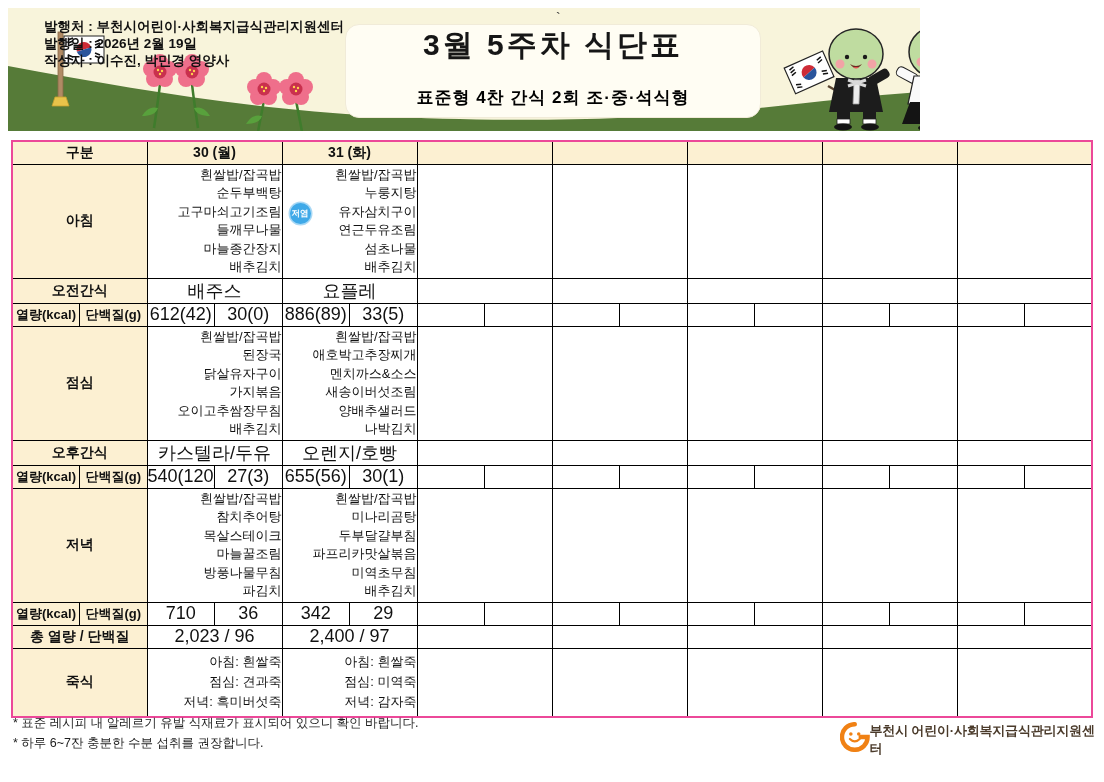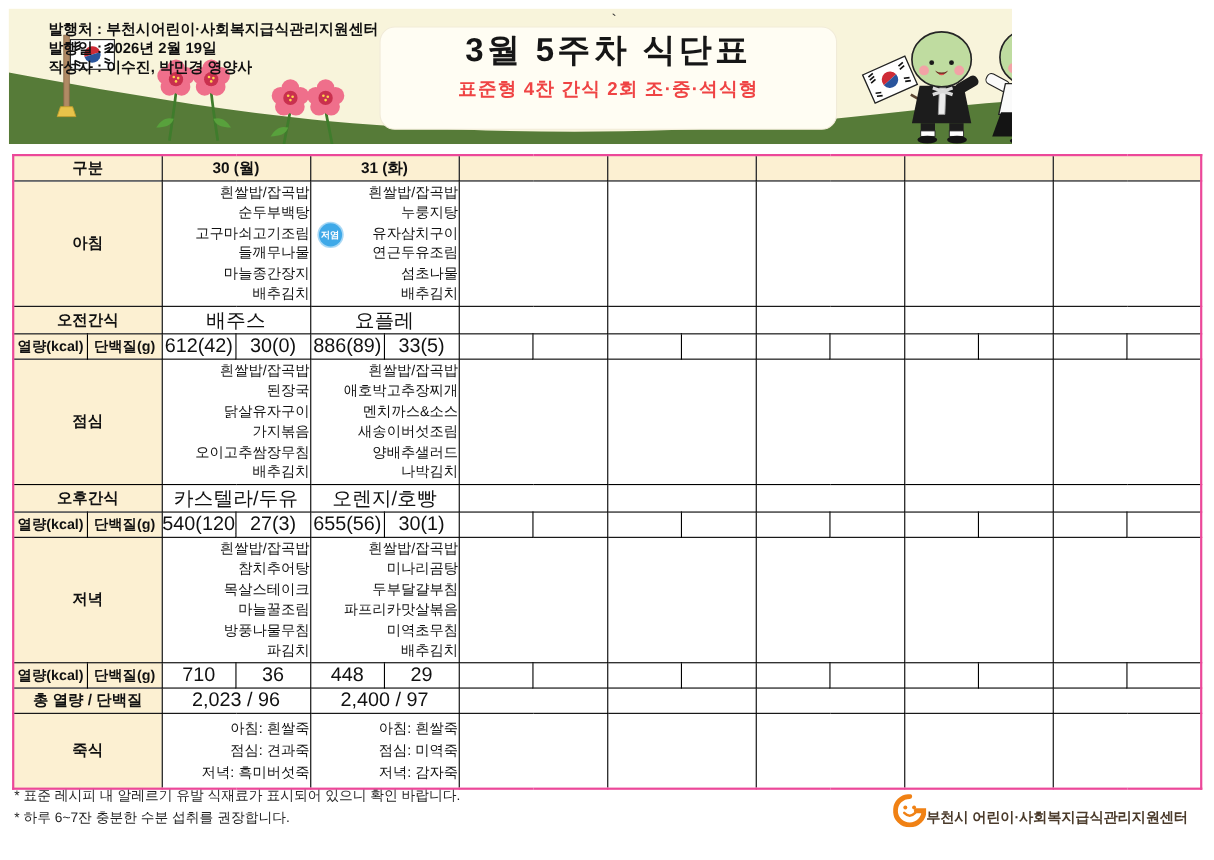--- a/index.html
+++ b/index.html
@@ -10,21 +10,21 @@
   
   .banner{position:absolute;left:8px;top:8px;width:912px;height:123px;background:#F8F4DB;overflow:hidden;}
   .hill{position:absolute;left:0;bottom:0;width:1088px;height:123px;}
   .issuer{position:absolute;left:36px;top:10px;font-size:13.5px;font-weight:700;line-height:17px;color:#101010;z-index:5;}
   .flagpole{position:absolute;left:40px;top:18px;z-index:4;}
   .title-box{
     position:absolute;left:337px;top:16px;width:414px;height:92px;background:#FFFDF3;
     border:1px solid #F1EBD8;border-radius:14px;z-index:6;text-align:center;
   }
   .title-box .t1{font-size:30px;font-weight:800;letter-spacing:3px;color:#161616;}
-  .title-box .t2{margin-top:3px;font-size:17px;font-weight:700;letter-spacing:1px;color:#ef4444;}
+  .title-box .t2{margin-top:20px;font-size:17px;font-weight:700;letter-spacing:1px;color:#000000;}
   .stray{position:absolute;left:548px;top:2px;font-size:14px;color:#333;z-index:7;}
   .flowers1{position:absolute;left:128px;top:42px;z-index:4;}
   .flowers2{position:absolute;left:232px;top:62px;z-index:4;}
   .turtles{position:absolute;left:772px;top:8px;z-index:5;}
   .tree{position:absolute;left:995px;top:12px;z-index:4;}
   
   .menu-table{
     position:absolute;left:11px;top:140px;width:1082px;
     border-collapse:collapse;table-layout:fixed;border:2px solid #ec4899;
   }
@@ -37,21 +37,21 @@
   td.porridge-cell{text-align:left;}
   td.porridge-cell .lines{padding-left:4px;line-height:20px;}
   td.badge-host{position:relative;}
   .badge{
     position:absolute;left:7px;top:38px;width:21px;height:21px;border-radius:50%;
     background:#3FA9E8;color:#fff;font-size:8.5px;font-weight:700;line-height:21px;text-align:center;
     box-shadow:0 0 0 1.5px rgba(63,169,232,.45);
   }
   
   .footnotes{position:absolute;left:13px;top:714px;font-size:12.5px;font-weight:500;line-height:19.5px;color:#1d1d1d;}
-  .logo{position:absolute;left:812px;top:722px;display:flex;align-items:flex-end;gap:0;z-index:5;}
+  .logo{position:absolute;left:840px;top:722px;display:flex;align-items:flex-start;gap:0;z-index:5;}
   .logo-text{font-size:13px;font-weight:800;color:#4A3A2A;letter-spacing:-0.2px;}
 </style>
 </head>
 <body>
 
 <div class="page">
 
   <div class="banner">
     <svg class="hill" viewBox="0 0 1088 123" preserveAspectRatio="none">
       <path d="M0,58 C120,80 230,100 370,108 C480,114 610,113 710,104 C800,96 880,84 955,82 C1020,80 1060,86 1088,92 L1088,123 L0,123 Z" fill="#567B38"></path>
@@ -396,21 +396,21 @@
       <td colspan="2"></td>
       <td colspan="2"></td>
       <td colspan="2"></td>
     </tr>
 
     <tr class="r23">
       <td class="lbl-s">열량(kcal)</td>
       <td class="lbl-s">단백질(g)</td>
       <td class="val">710</td>
       <td class="val">36</td>
-      <td class="val">448</td>
+      <td class="val">342</td>
       <td class="val">29</td>
       <td></td>
           <td></td>
       <td></td>
           <td></td>
       <td></td>
           <td></td>
       <td></td>
           <td></td>
       <td></td>

